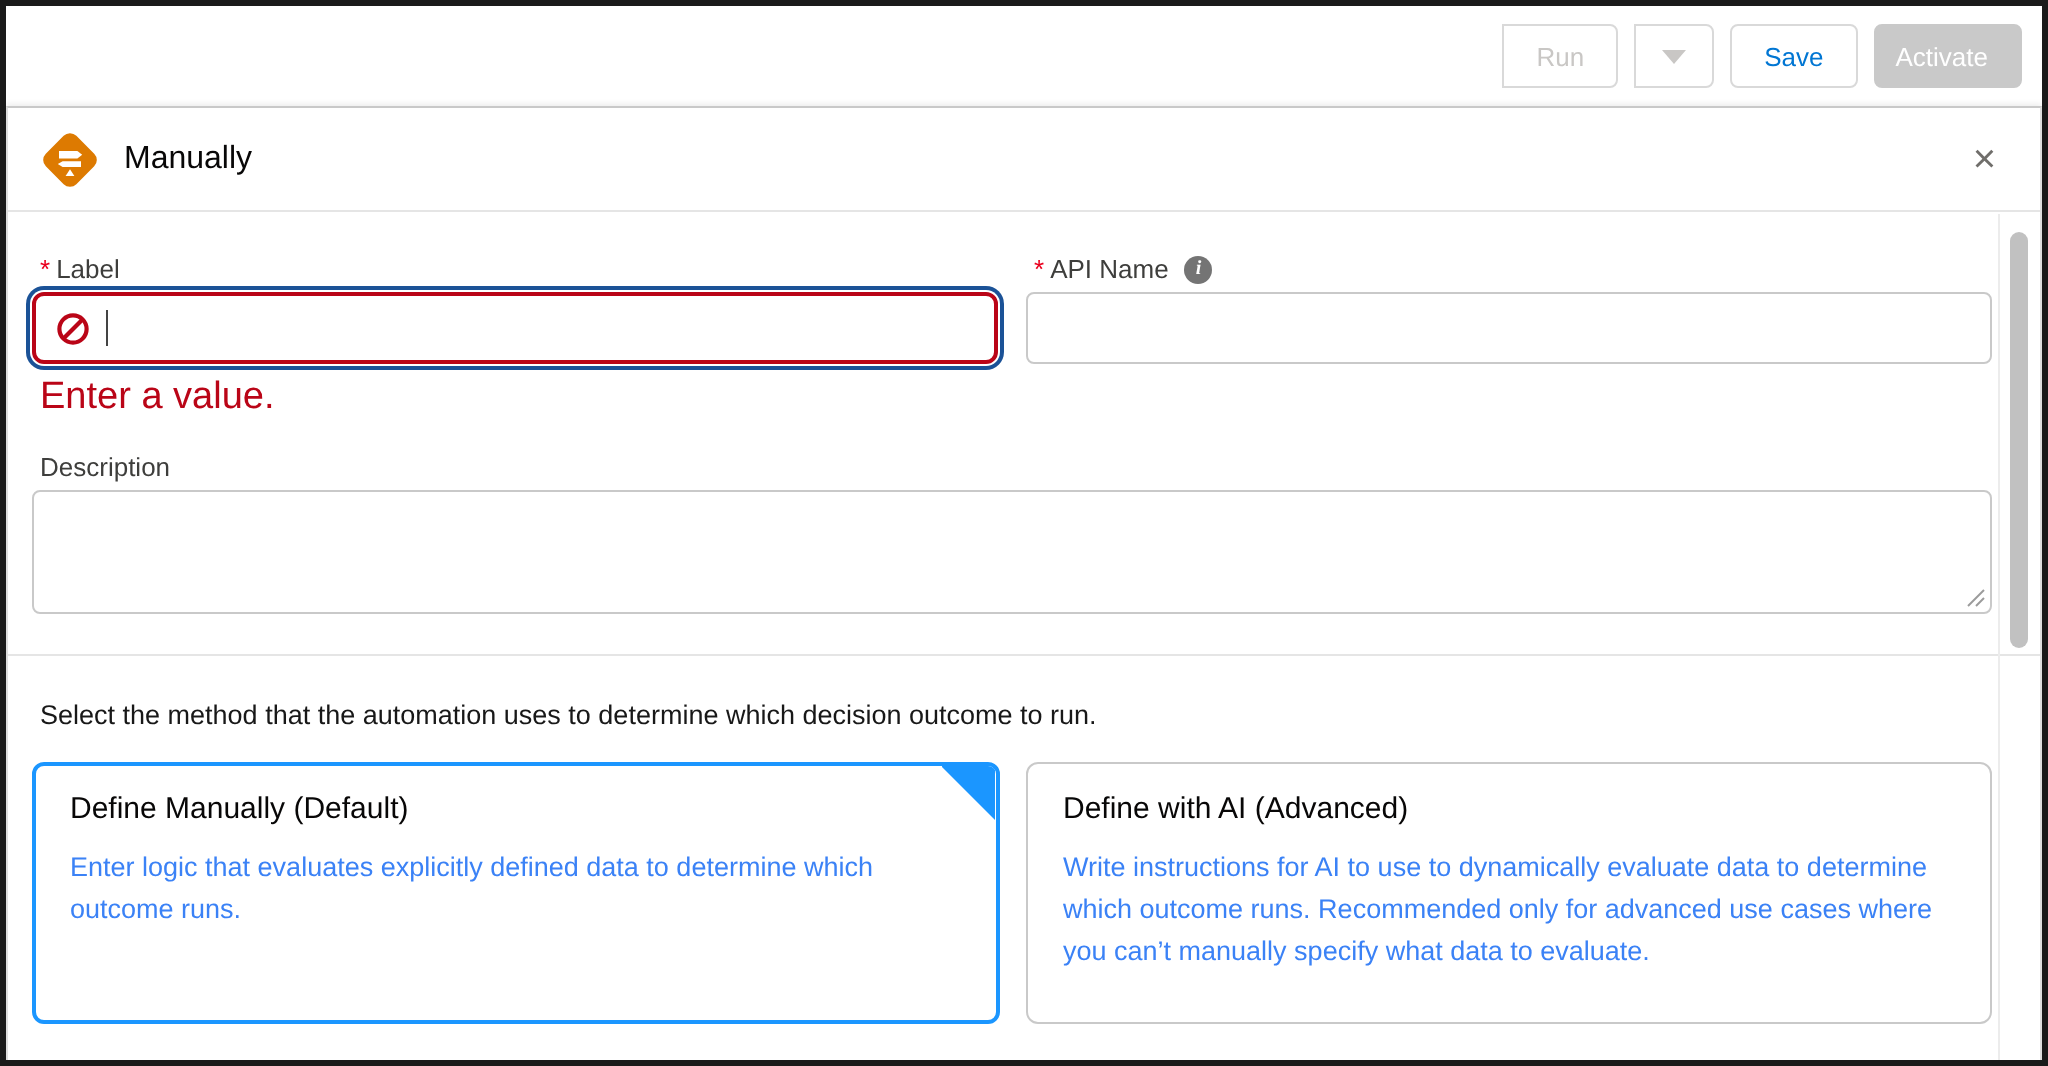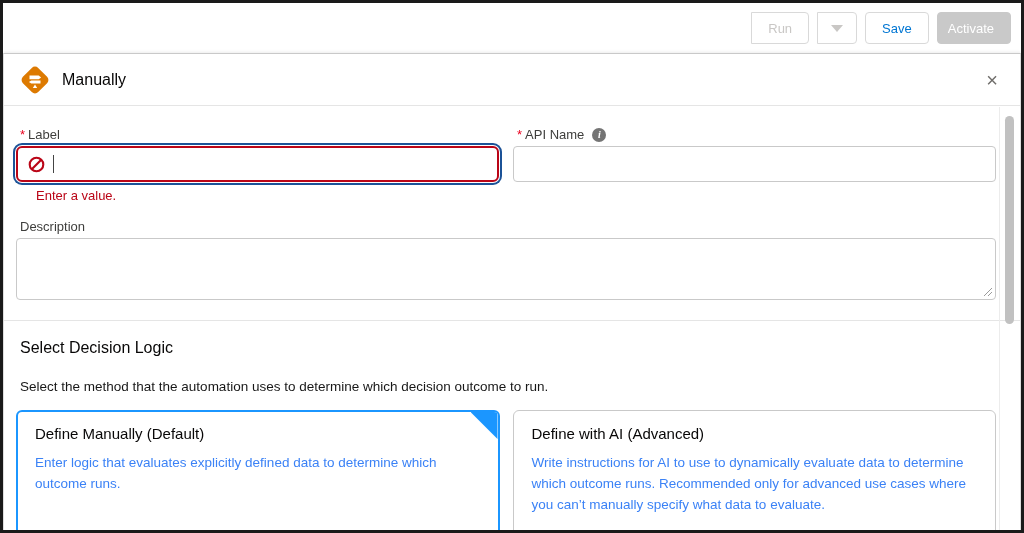--- a/index.html
+++ b/index.html
@@ -153,23 +153,23 @@
     height: 36px;
     border: 2px solid #ba0517;
     border-radius: 6px;
     background: #ffffff;
     box-shadow: 0 0 0 1px #ffffff, 0 0 0 3px #1b5297;
     display: flex;
     align-items: center;
     padding: 0 10px;
   }
   .error-text {
-    font-size: 13px;
+    font-size: 19px;
     color: #ba0517;
-    margin: 6px 0 0 20px;
+    margin: 6px 0 0 4px;
   }
   .cursor-bar {
     width: 1px; height: 18px;
     background: #444444;
     margin-left: 8px;
   }
   .info-icon {
     width: 14px; height: 14px;
     border-radius: 50%;
     background: #747474;
@@ -328,21 +328,20 @@
           <textarea class="text-area" style=""></textarea>
           <svg class="resize-grip" viewBox="0 0 12 12">
             <line x1="3" y1="11" x2="11" y2="3" stroke="#9b9b9b" stroke-width="1"></line>
             <line x1="7" y1="11" x2="11" y2="7" stroke="#9b9b9b" stroke-width="1"></line>
           </svg>
         </div>
       </div>
 
       <div class="section-divider"></div>
 
-      <h2 class="section-heading">Select Decision Logic</h2>
       <p class="section-subtitle">Select the method that the automation uses to determine which decision outcome to run.</p>
 
       <div class="cards-row">
         <div class="option-card selected">
           <div class="corner-fold"></div>
           <div class="card-title">Define Manually (Default)</div>
           <div class="card-desc">Enter logic that evaluates explicitly defined data to determine which outcome runs.</div>
         </div>
         <div class="option-card unselected">
           <div class="card-title">Define with AI (Advanced)</div>

